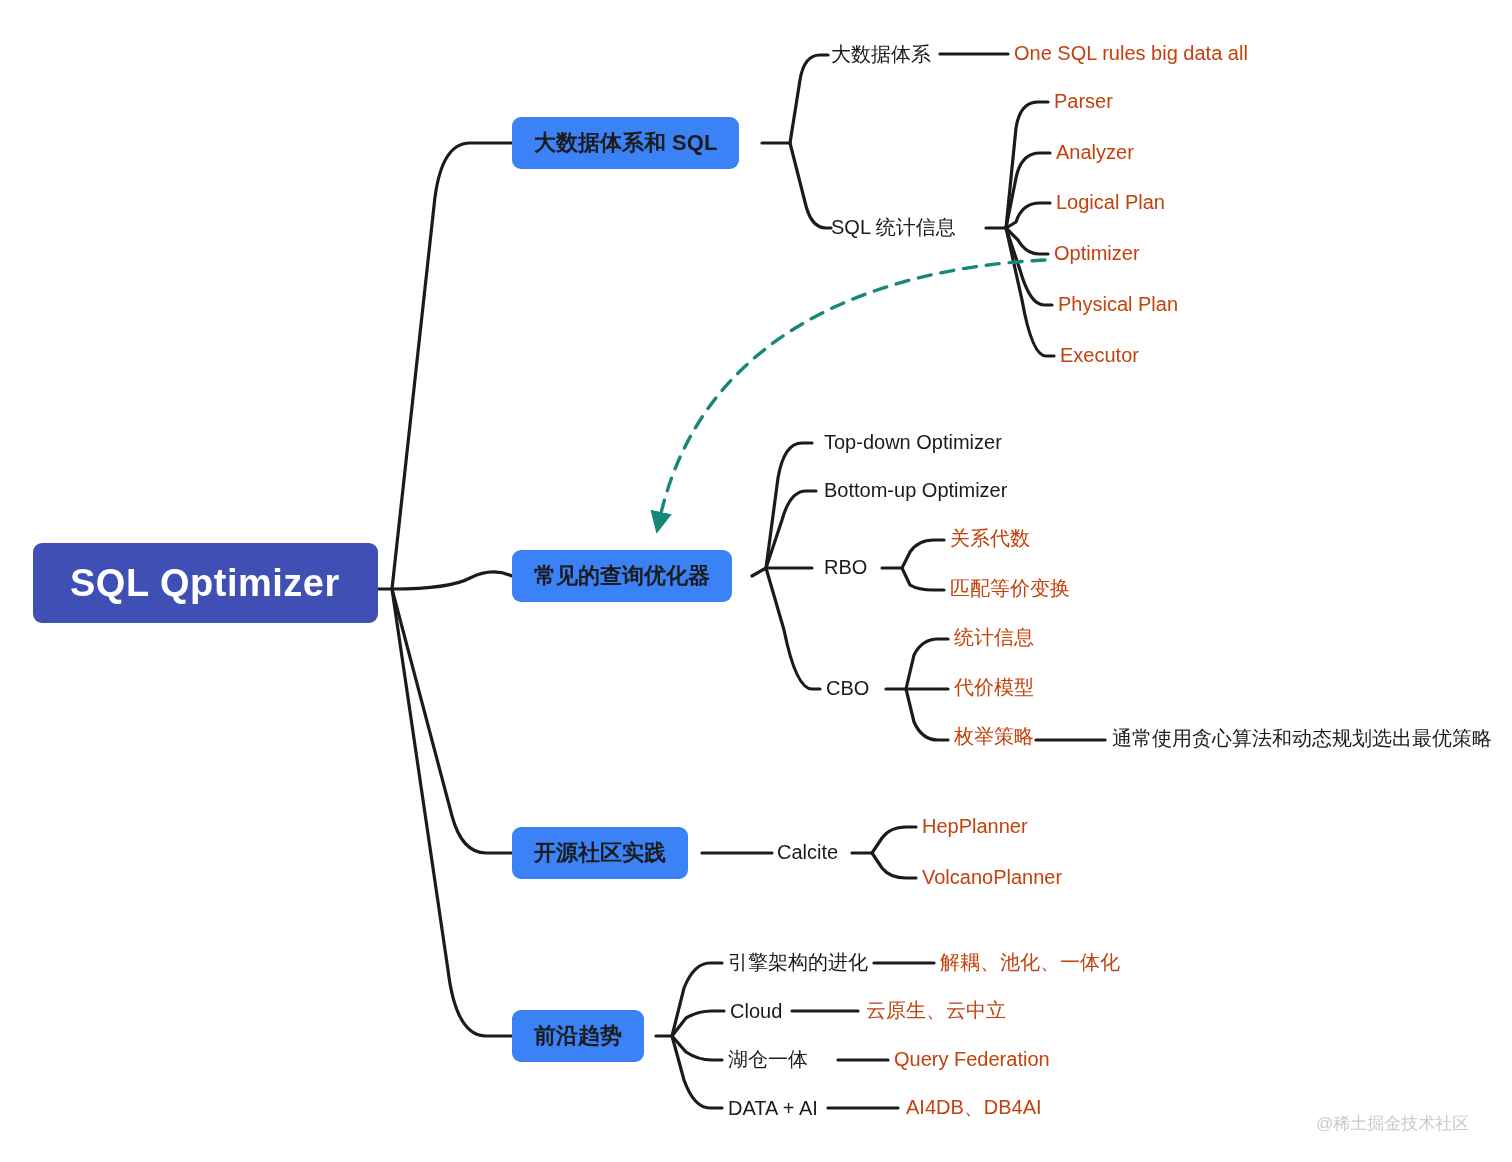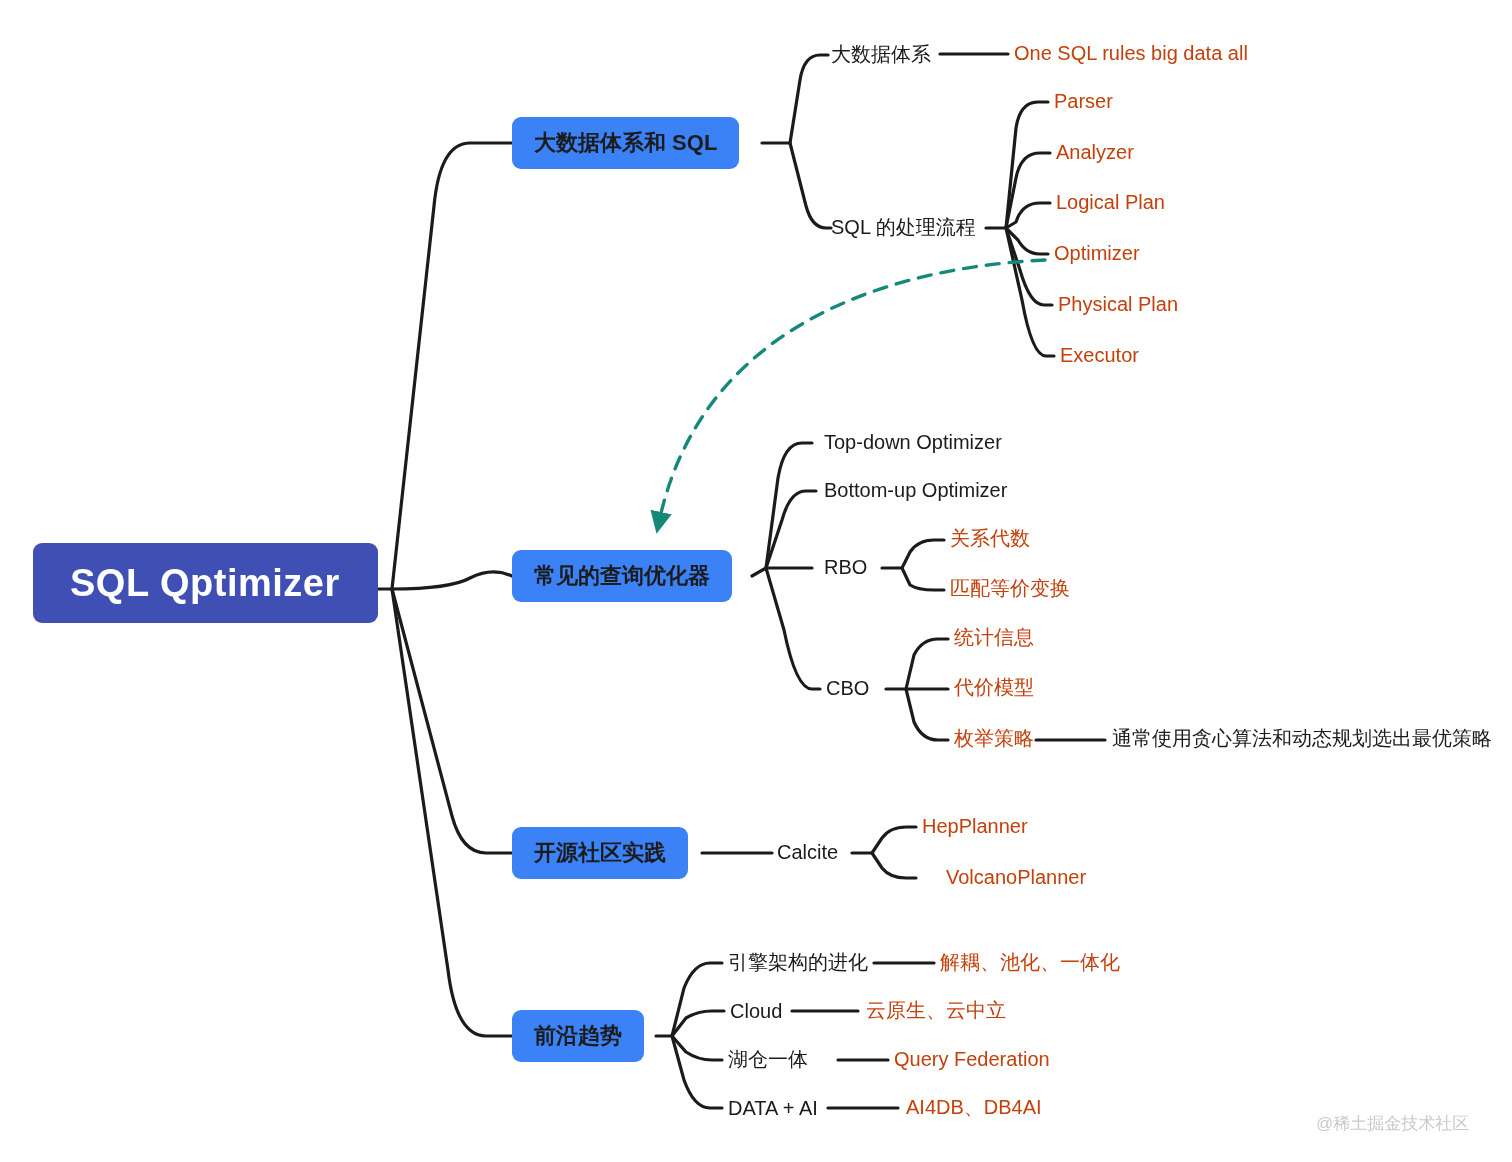--- a/index.html
+++ b/index.html
@@ -186,42 +186,42 @@
 </div>
 <div class="branch-box b3">
   <span class="branch-text">开源社区实践</span>
 </div>
 <div class="branch-box b4">
   <span class="branch-text">前沿趋势</span>
 </div>
 
 <div class="node-label lvl2" style="left:831px; top:44px;">大数据体系</div>
 <div class="node-label lvl3" style="left:1014px; top:43px;">One SQL rules big data all</div>
-<div class="node-label lvl2" style="left:831px; top:217px;">SQL 的处理流程</div>
+<div class="node-label lvl2" style="left:831px; top:217px;">SQL 统计信息</div>
 <div class="node-label lvl3" style="left:1054px; top:91px;">Parser</div>
 <div class="node-label lvl3" style="left:1056px; top:142px;">Analyzer</div>
 <div class="node-label lvl3" style="left:1056px; top:192px;">Logical Plan</div>
 <div class="node-label lvl3" style="left:1054px; top:243px;">Optimizer</div>
 <div class="node-label lvl3" style="left:1058px; top:294px;">Physical Plan</div>
 <div class="node-label lvl3" style="left:1060px; top:345px;">Executor</div>
 
 <div class="node-label lvl2" style="left:824px; top:432px;">Top-down Optimizer</div>
 <div class="node-label lvl2" style="left:824px; top:480px;">Bottom-up Optimizer</div>
 <div class="node-label lvl2" style="left:824px; top:557px;">RBO</div>
 <div class="node-label lvl3" style="left:950px; top:528px;">关系代数</div>
 <div class="node-label lvl3" style="left:950px; top:578px;">匹配等价变换</div>
 <div class="node-label lvl2" style="left:826px; top:678px;">CBO</div>
 <div class="node-label lvl3" style="left:954px; top:627px;">统计信息</div>
 <div class="node-label lvl3" style="left:954px; top:677px;">代价模型</div>
-<div class="node-label lvl3" style="left:954px; top:728px;">枚举策略</div>
+<div class="node-label lvl3" style="left:954px; top:728px;font-family:Liberation Mono, monospace;">枚举策略</div>
 <div class="node-label lvl4" style="left:1112px; top:728px;text-align:right;">通常使用贪心算法和动态规划选出最优策略</div>
 
 <div class="node-label lvl2" style="left:777px; top:842px;">Calcite</div>
 <div class="node-label lvl3" style="left:922px; top:816px;">HepPlanner</div>
-<div class="node-label lvl3" style="left:922px; top:867px;margin-left:24px;">VolcanoPlanner</div>
+<div class="node-label lvl3" style="left:922px; top:867px;">VolcanoPlanner</div>
 
 <div class="node-label lvl2" style="left:728px; top:952px;">引擎架构的进化</div>
 <div class="node-label lvl3" style="left:940px; top:952px;">解耦、池化、一体化</div>
 <div class="node-label lvl2" style="left:730px; top:1001px;">Cloud</div>
 <div class="node-label lvl3" style="left:866px; top:1000px;">云原生、云中立</div>
 <div class="node-label lvl2" style="left:728px; top:1049px;">湖仓一体</div>
 <div class="node-label lvl3" style="left:894px; top:1049px;">Query Federation</div>
 <div class="node-label lvl2" style="left:728px; top:1098px;">DATA + AI</div>
 <div class="node-label lvl3" style="left:906px; top:1097px;">AI4DB、DB4AI</div>
 

